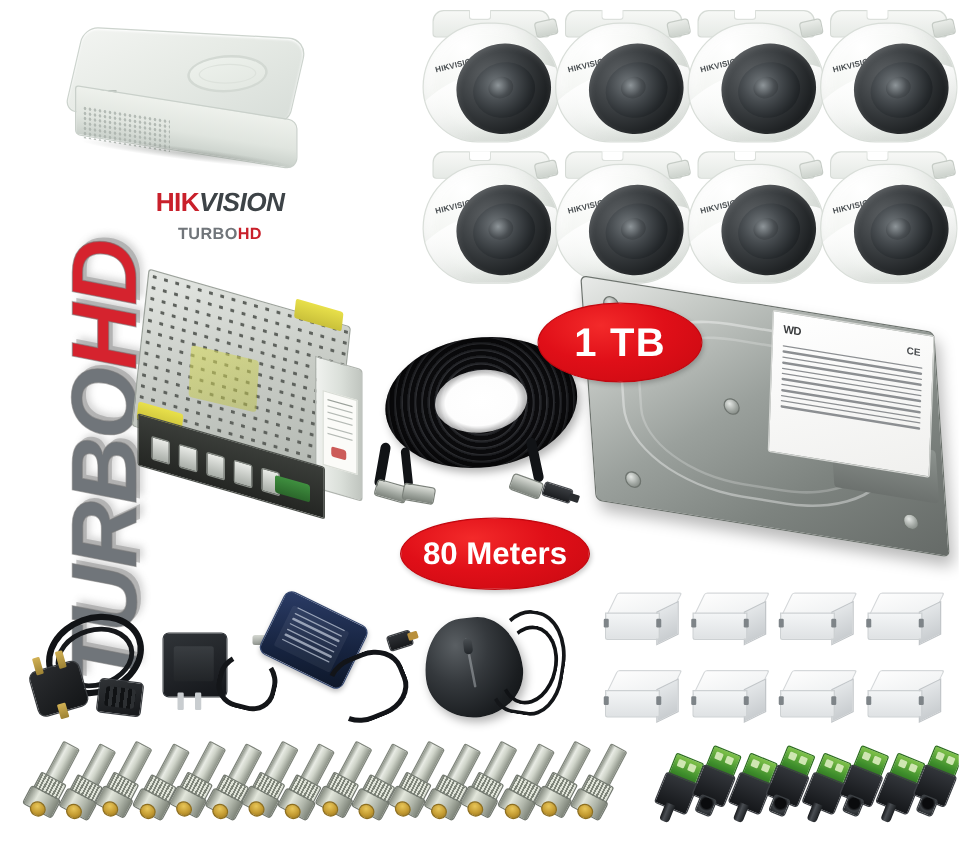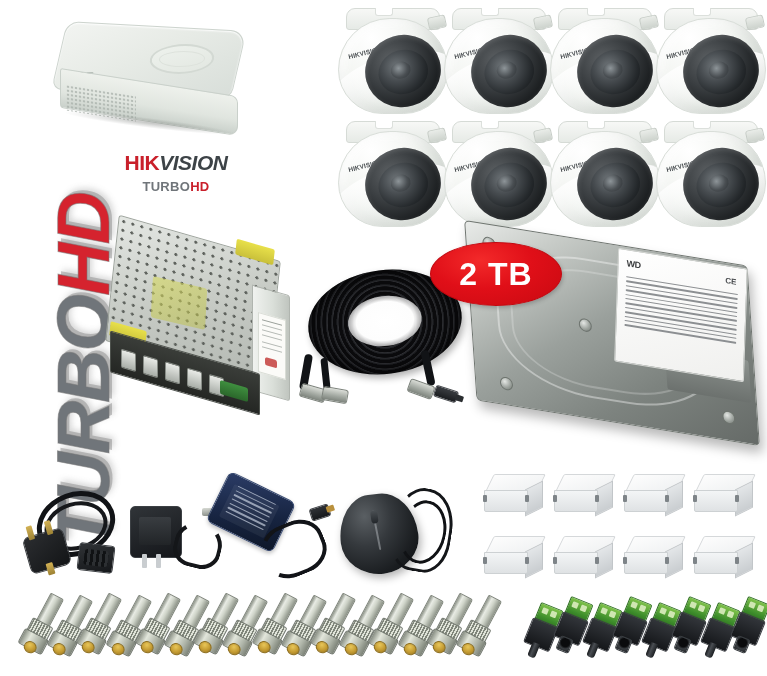--- a/index.html
+++ b/index.html
@@ -628,21 +628,24 @@
           <i></i>
           <i></i>
           <i></i>
           <i></i>
           <i></i>
       </span>
     </div>
   </div>
 
   <div class="abs badge" id="badge-1tb">
-    <span>2 TB</span>
+    <span>1 TB</span>
+  </div>
+  <div class="abs badge" id="badge-80meters">
+    <span>80 Meters</span>
   </div>
 
   <div class="abs" id="junction-boxes">
       <div class="jbox" style="left: 0px; top: 0px;">
         <div class="jbox-top"></div>
         <div class="jbox-side"></div>
         <div class="jbox-front">
           <span class="jbox-clip" style="left:-2px;top:4px"></span>
           <span class="jbox-clip" style="right:-2px;top:4px"></span>
         </div>

